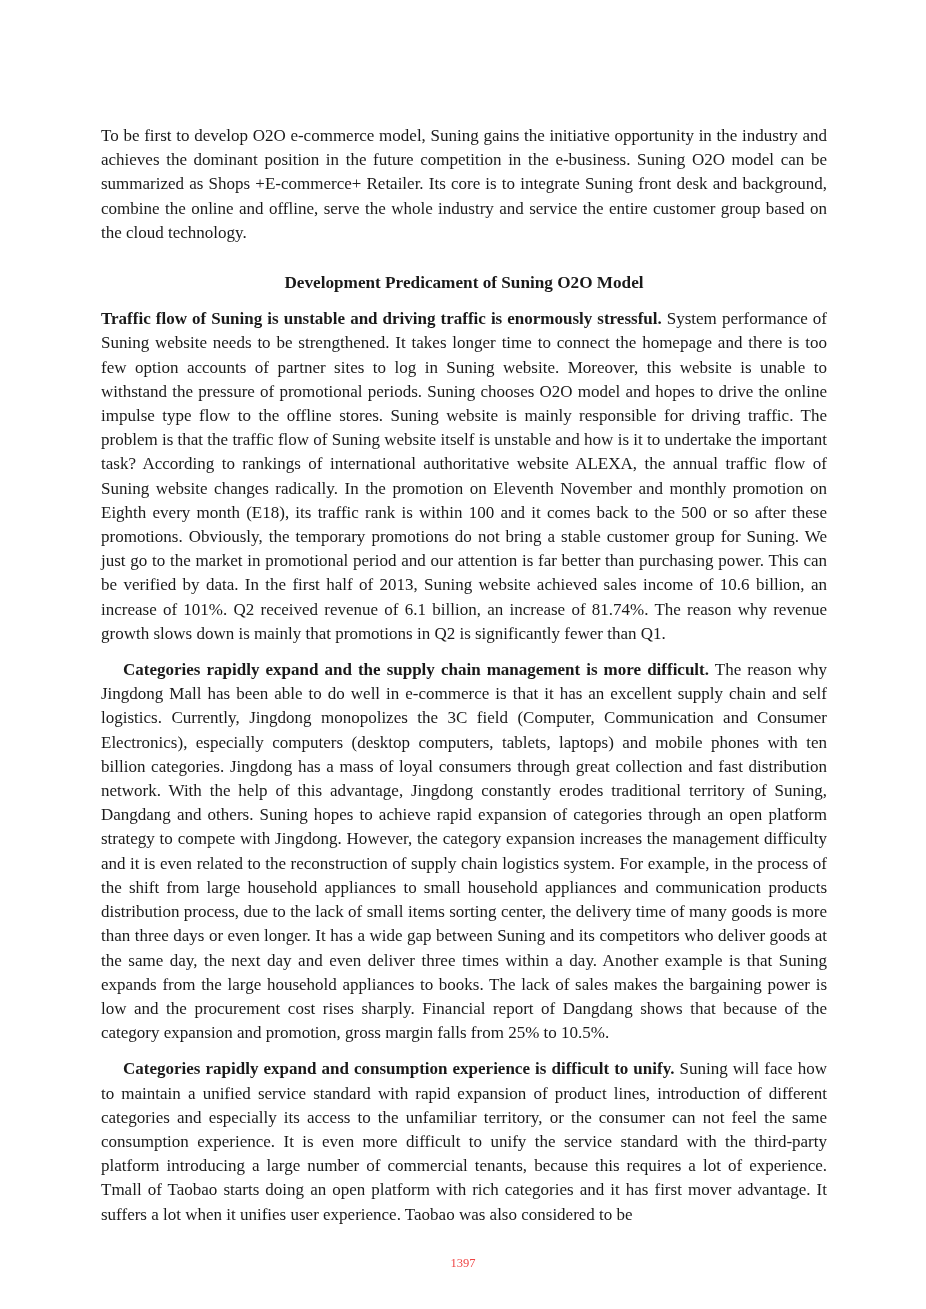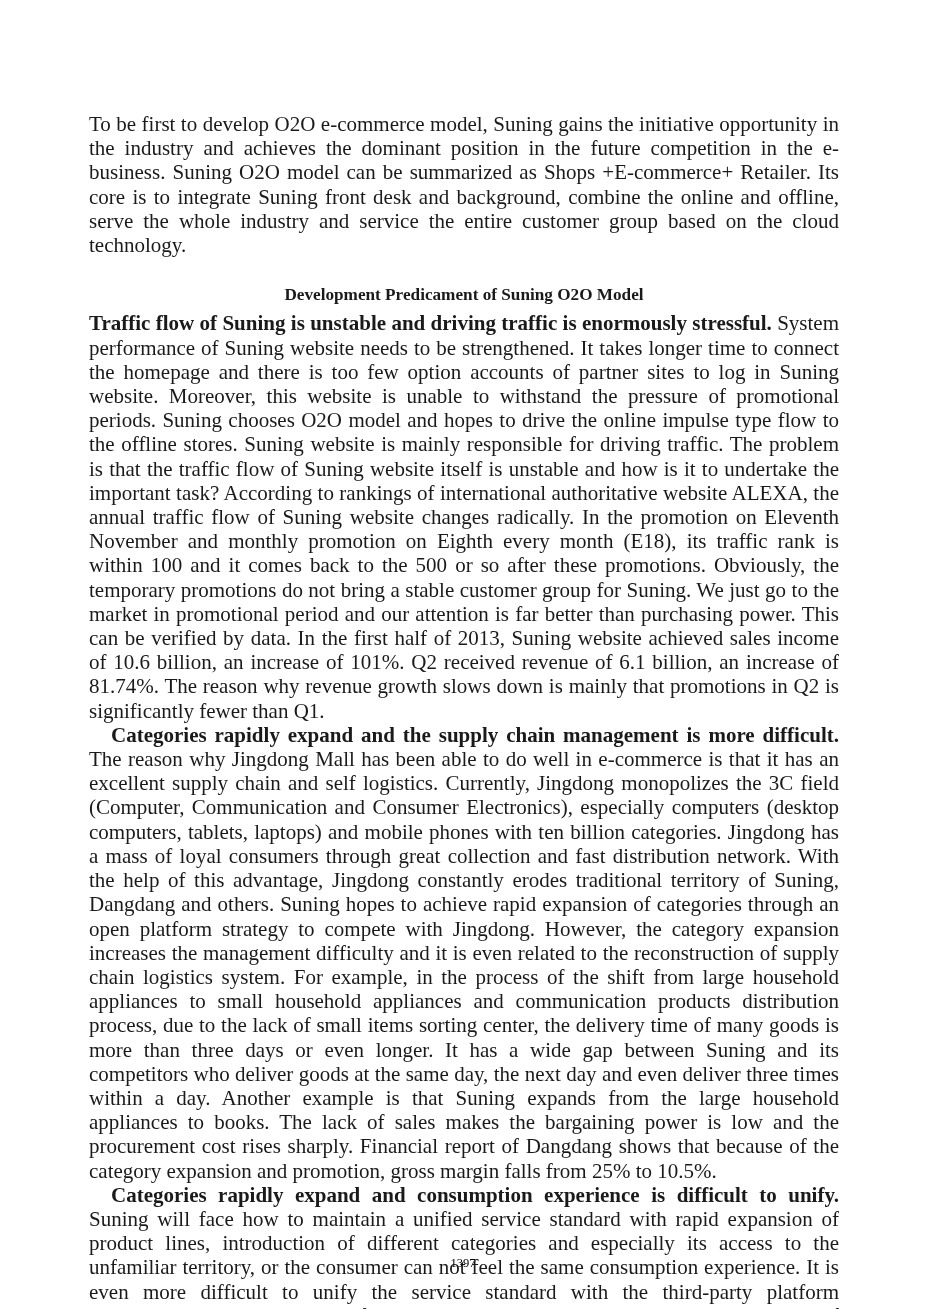--- a/index.html
+++ b/index.html
@@ -1,25 +1,25 @@
 <!DOCTYPE html>
 <html><head>
 <meta charset="utf-8">
 <style>
   html, body { margin: 0; padding: 0; background: #ffffff; }
   body { width: 926px; height: 1309px; position: relative; overflow: hidden;
          font-family: "Liberation Serif", "DejaVu Serif", serif; color: #1a1a1a; }
   .page { position: absolute; left: 89px; top: 112px; width: 750px; }
-  .p { font-size: 21px; line-height: 24.2px; text-align: justify; margin: 0; font-family: Liberation Serif, serif; }
+  .p { font-size: 17px; line-height: 24.2px; text-align: justify; margin: 12px; font-family: Liberation Serif, serif; }
   .p1 { margin-bottom: 26px; }
   .heading { font-size: 17.2px; line-height: 24.2px; font-weight: bold; margin: 0 0 4px 0; text-align: center; }
   .indent { text-indent: 22px; }
   .lead { font-weight: bold; }
   .footer { position: absolute; top: 1256px; left: 0; width: 926px; text-align: center;
-            font-size: 12.5px; color: #000000; }
+            font-size: 12.5px; color: #ef4444; }
 </style>
 </head>
 <body>
 
 <div class="page">
   <p class="p p1">To be first to develop O2O e-commerce model, Suning gains the initiative opportunity in the industry and achieves the dominant position in the future competition in the e-business. Suning O2O model can be summarized as Shops +E-commerce+ Retailer. Its core is to integrate Suning front desk and background, combine the online and offline, serve the whole industry and service the entire customer group based on the cloud technology.</p>
 
   <p class="heading">Development Predicament of Suning O2O Model</p>
 
   <p class="p"><span class="lead">Traffic flow of Suning is unstable and driving traffic is enormously stressful.</span><span> System performance of Suning website needs to be strengthened. It takes longer time to connect the homepage and there is too few option accounts of partner sites to log in Suning website. Moreover, this website is unable to withstand the pressure of promotional periods. Suning chooses O2O model and hopes to drive the online impulse type flow to the offline stores. Suning website is mainly responsible for driving traffic. The problem is that the traffic flow of Suning website itself is unstable and how is it to undertake the important task? According to rankings of international authoritative website ALEXA, the annual traffic flow of Suning website changes radically.   In the promotion on Eleventh November and monthly promotion on Eighth every month (E18), its traffic rank is within 100 and it comes back to the 500 or so after these promotions. Obviously, the temporary promotions do not bring a stable customer group for Suning. We just go to the market in promotional period and our attention is far better than purchasing power. This can be verified by data. In the first half of 2013, Suning website achieved sales income of 10.6 billion, an increase of 101%. Q2 received revenue of 6.1 billion, an increase of 81.74%. The reason why revenue growth slows down is mainly that promotions in Q2 is significantly fewer than Q1.</span></p>

